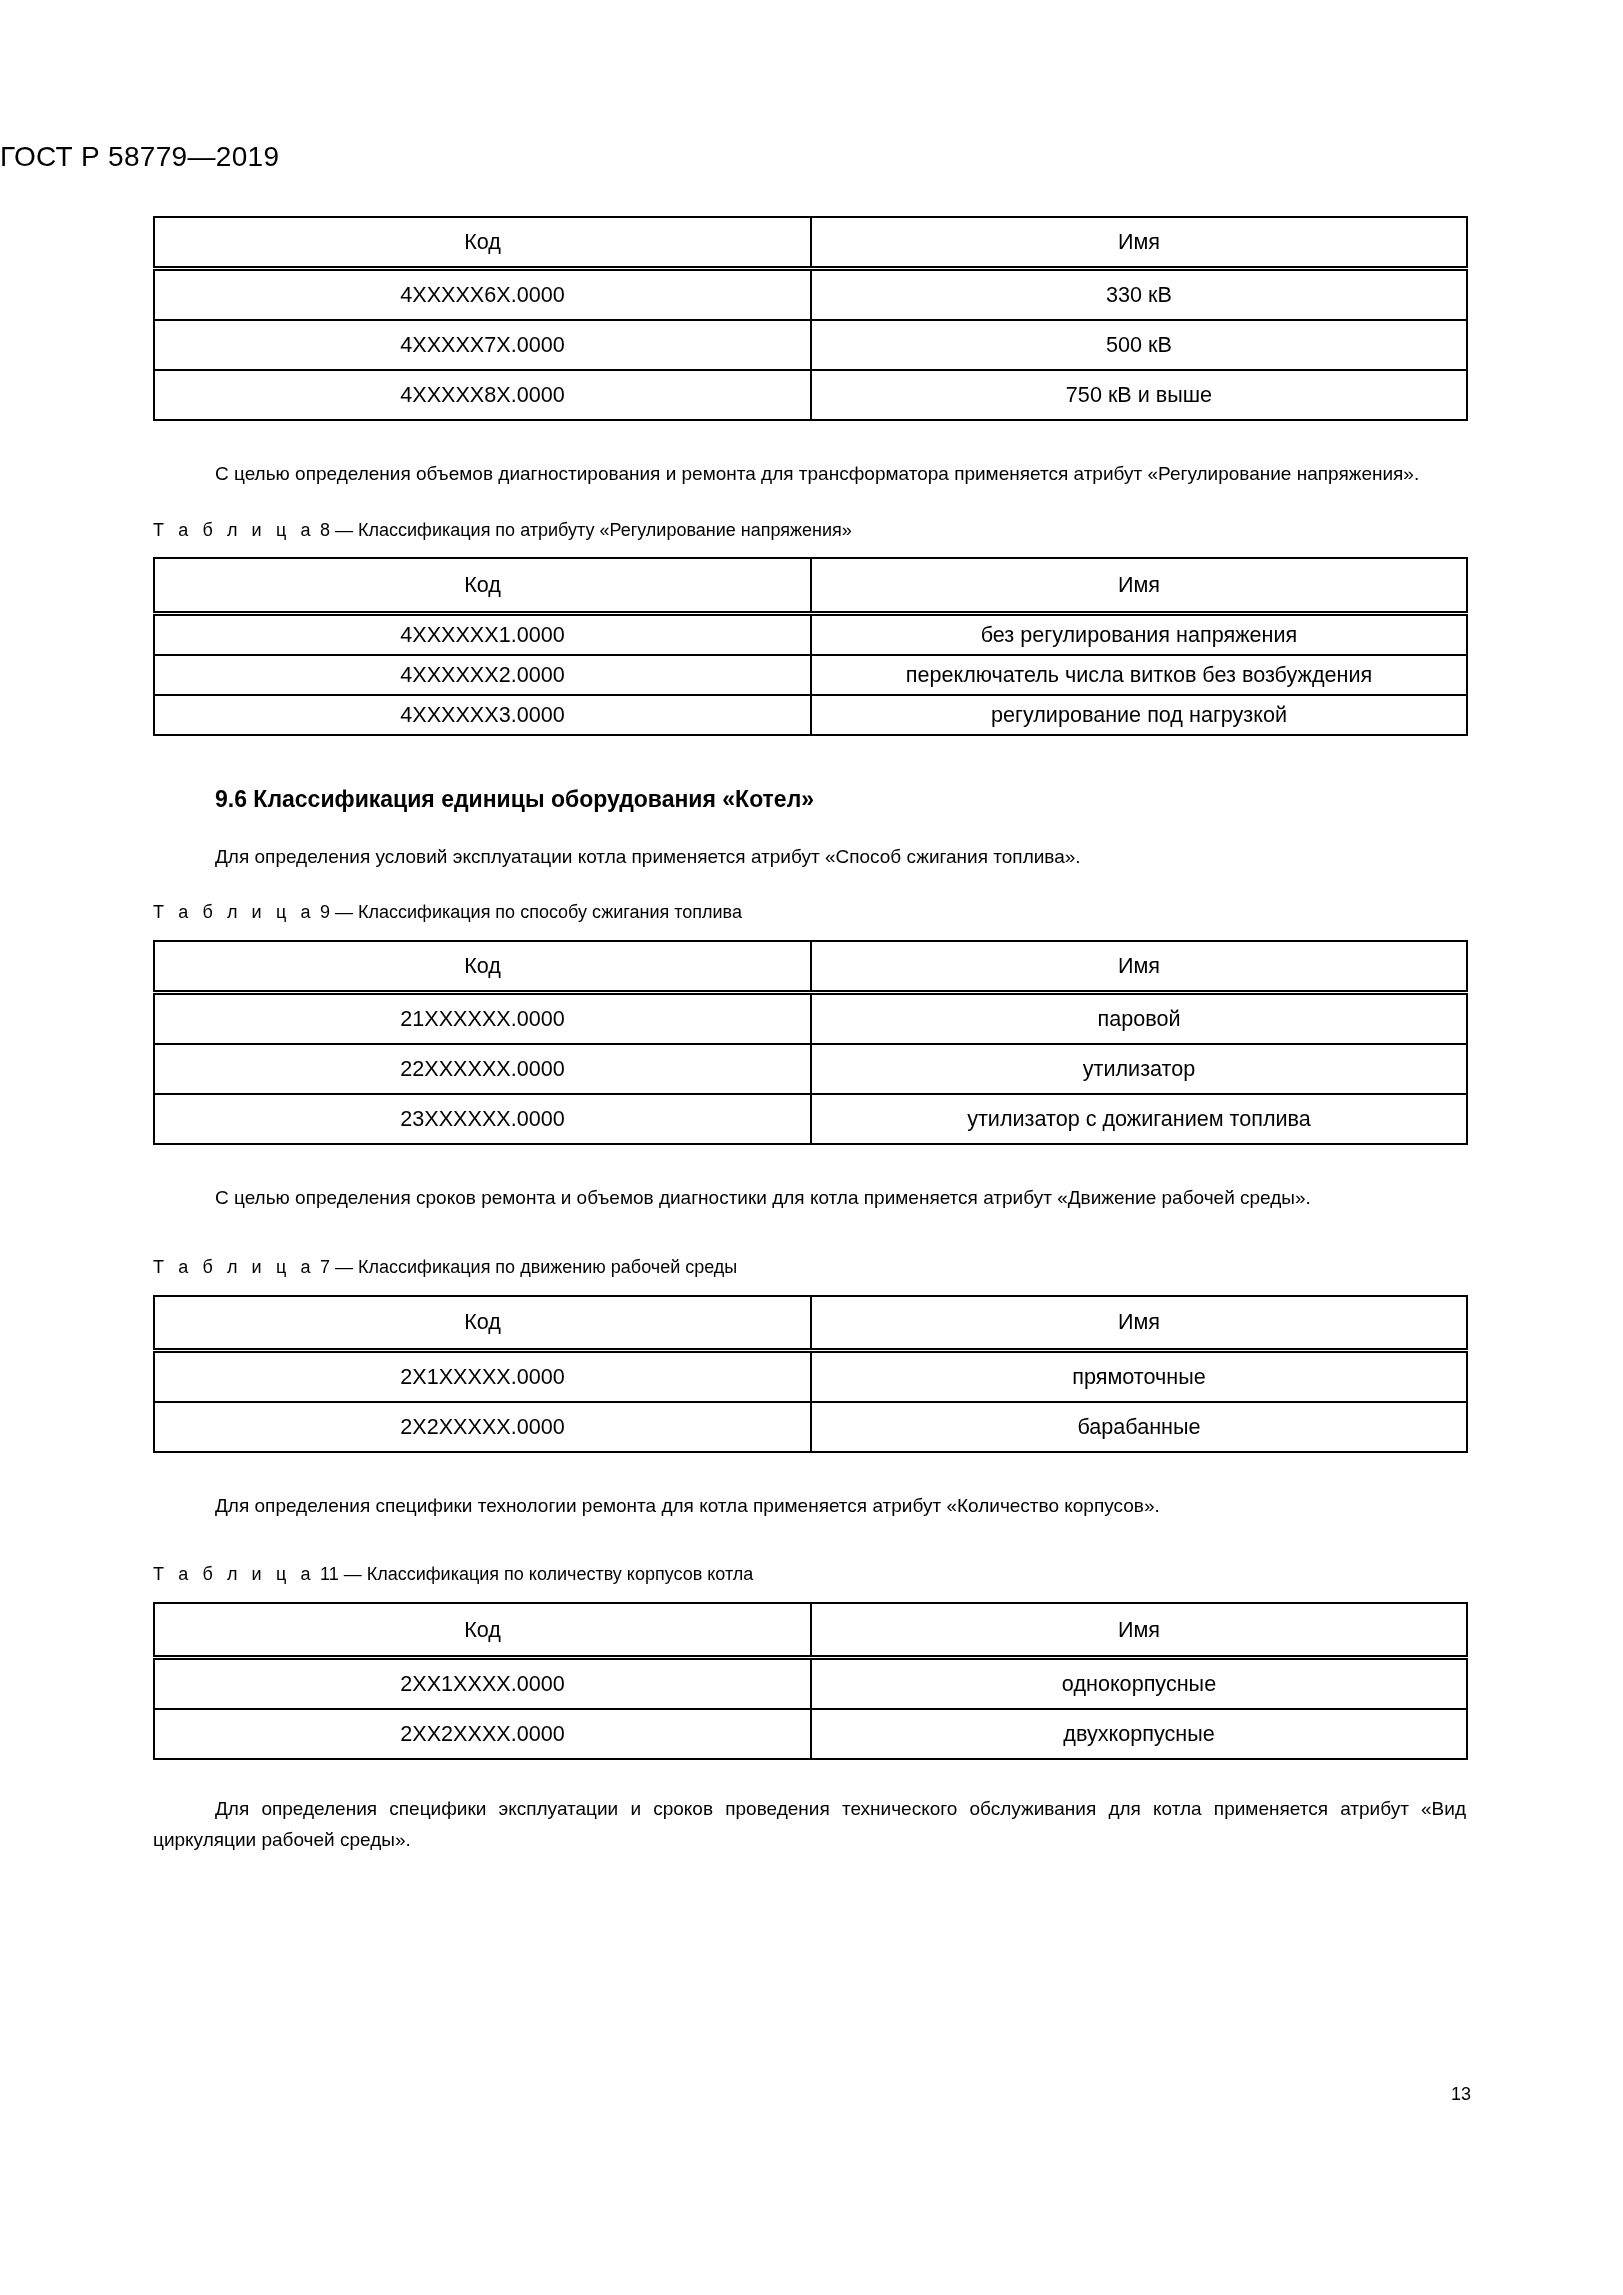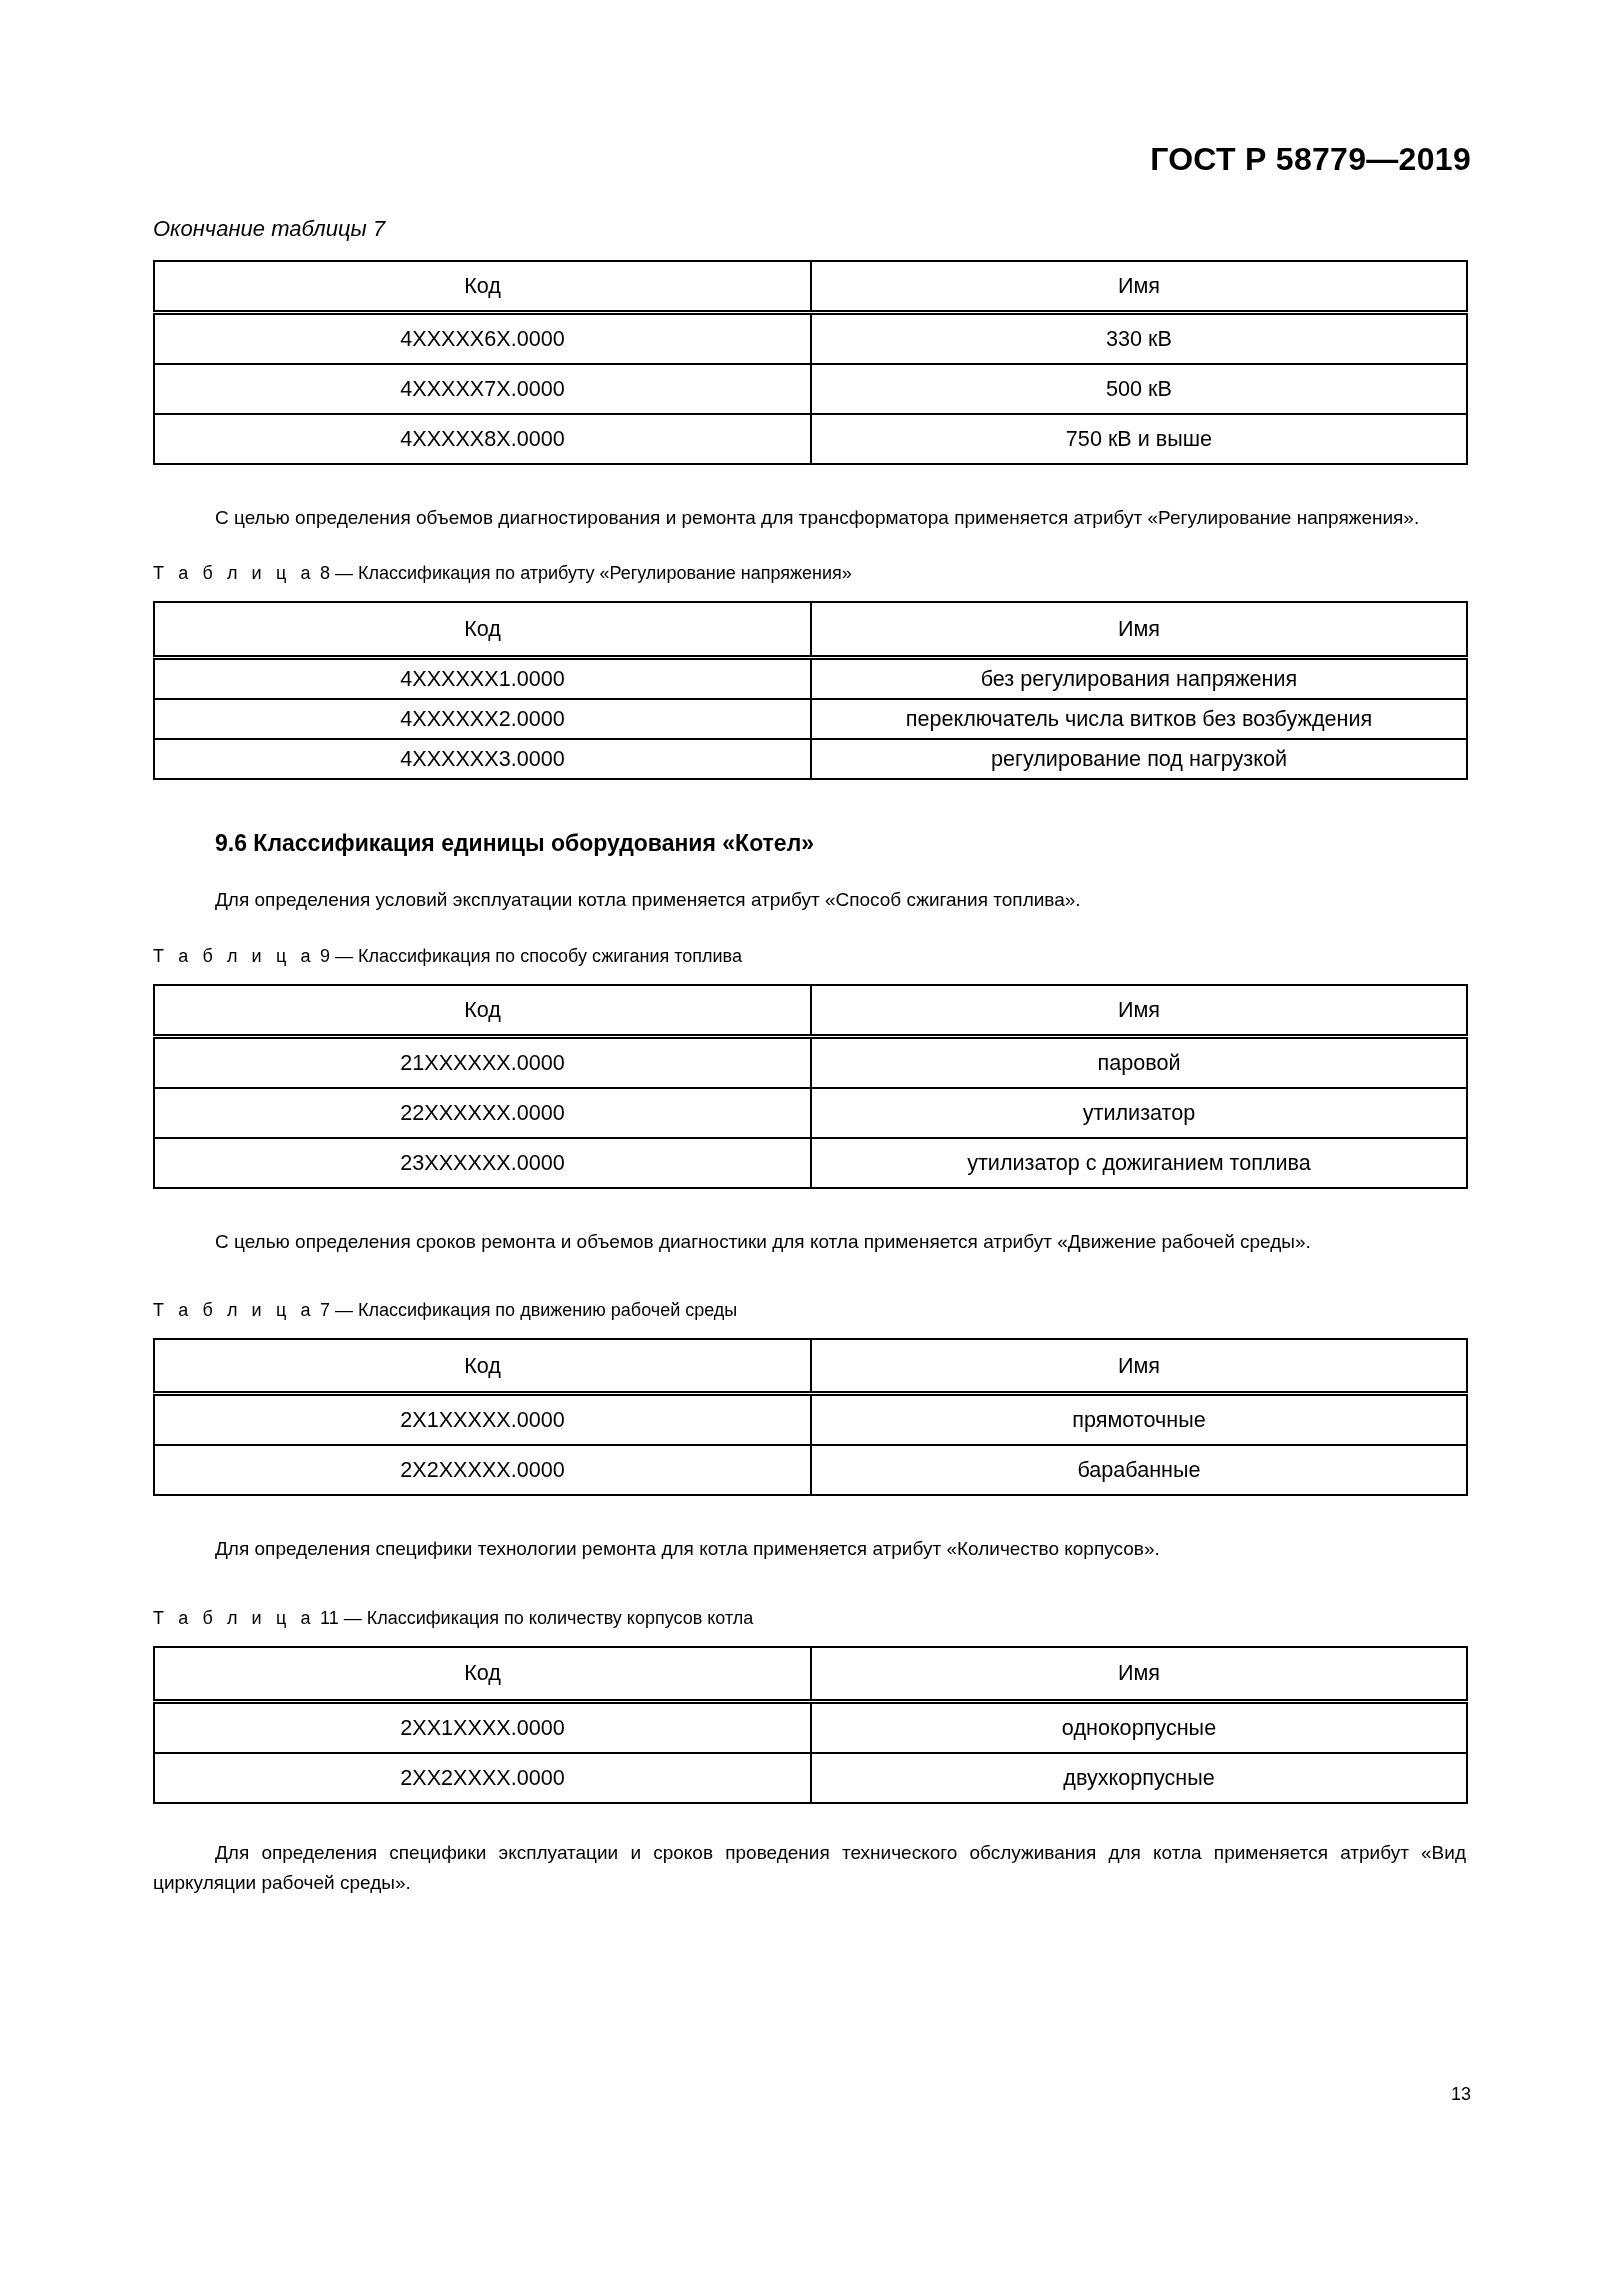--- a/index.html
+++ b/index.html
@@ -16,23 +16,23 @@
     color: #000000;
     box-sizing: border-box;
   }
 
   
   .doc-header {
     position: absolute;
     left: 0;
     right: 153px;
     top: 143px;
-    text-align: right;
-    font-size: 32px;
-    font-weight: bold;
+    text-align: left;
+    font-size: 28px;
+    font-weight: normal;
     letter-spacing: 0.3px;
     line-height: 1;
   }
 
   
   .content {
     position: absolute;
     left: 153px;
     top: 216px;
     width: 1313px;
@@ -132,21 +132,20 @@
 </style>
 </head>
 <body>
 
 <div class="page">
 
   <div class="doc-header">ГОСТ Р 58779—2019</div>
 
   <div class="content">
 
-    <div class="caption-italic">Окончание таблицы 7</div>
 
     <table class="gost t-loose">
       <colgroup>
           <col class="c-code">
           <col class="c-name">
         </colgroup>
       <thead>
         <tr>
           <th>Код</th>
           <th>Имя</th>

